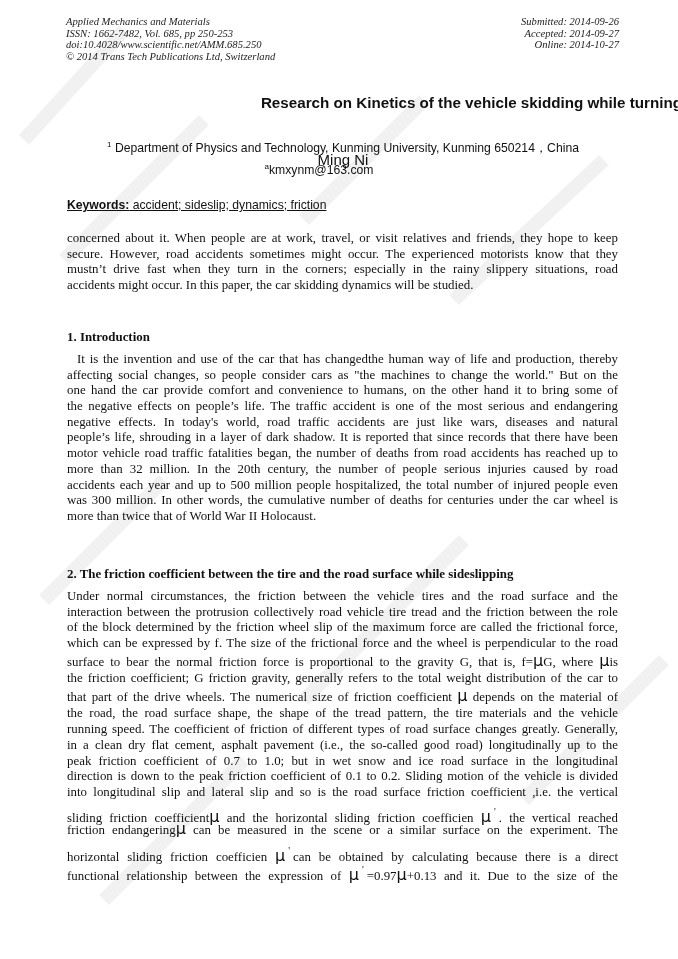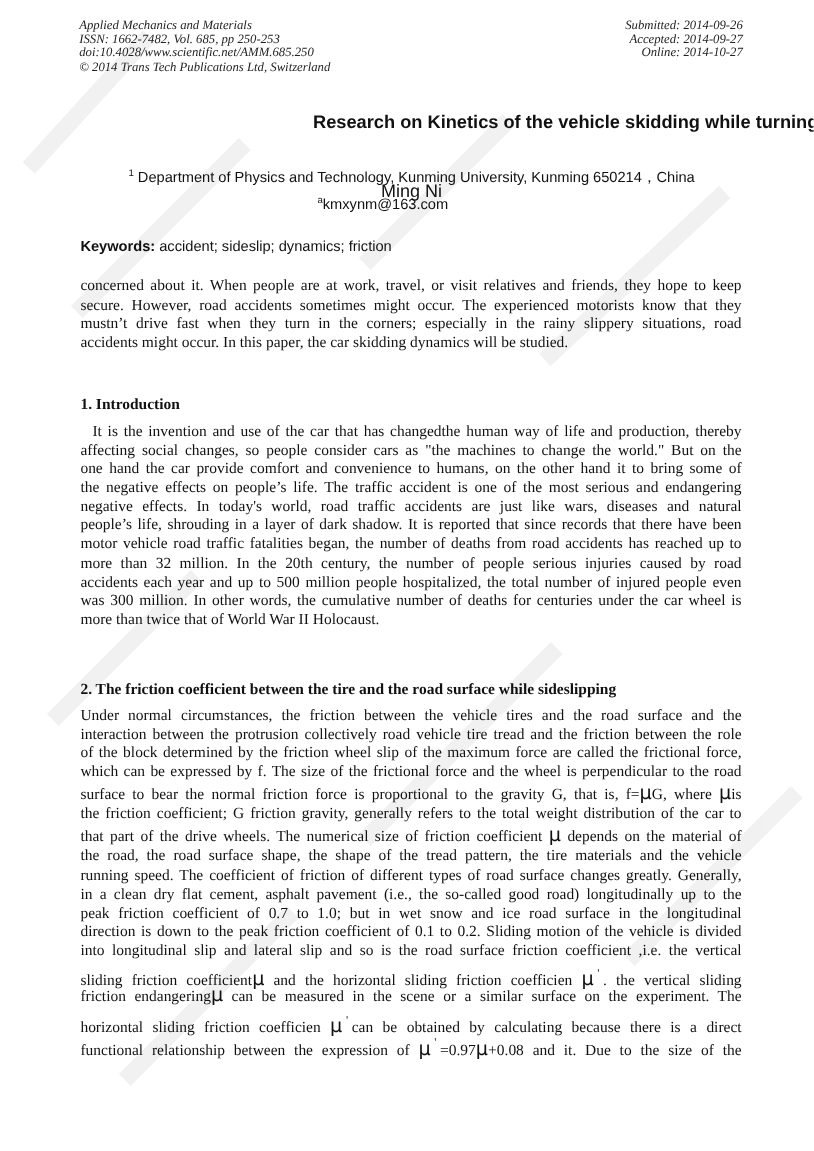--- a/index.html
+++ b/index.html
@@ -29,21 +29,21 @@
     position: absolute; left: 0; width: 678px; top: 140px; text-align: center;
     font-family: Liberation Sans, sans-serif; font-size: 12.2px;
   }
   .email {
     position: absolute; left: 0; width: 630px; top: 162px; text-align: center;
     font-family: "Liberation Sans", "DejaVu Sans", sans-serif; font-size: 12.2px;
   }
   sup { font-size: 8px; vertical-align: 5px; }
   .keywords {
     position: absolute; left: 63px; top: 198px;
-    font-family: "Liberation Sans", "DejaVu Sans", sans-serif; font-size: 12.2px;
+    font-family: "Liberation Sans", "DejaVu Sans", sans-serif; font-size: 12.2px; text-decoration: underline;
   }
   .keywords b { font-weight: bold; }
   .block {
     position: absolute; left: 63px; width: 551px;
     font-size: 12.9px; line-height: 15.7px; text-align: justify;
   }
   .line { display: block; text-align: justify; text-align-last: justify; white-space: nowrap; height: 15.7px; }
   .line.last { text-align-last: left; }
   .line.tall { height: 19.5px; line-height: 21px; }
   .indent { padding-left: 10px; }
@@ -119,19 +119,19 @@
     <span class="line">which can be expressed by f. The size of the frictional force and the wheel is perpendicular to the road</span>
     <span class="line tall"><span>surface to bear the normal friction force is proportional to the gravity G, that is, f=</span><span class="mu">μ</span><span>G, where </span><span class="mu">μ</span><span>is</span></span>
     <span class="line">the friction coefficient; G friction gravity, generally refers to the total weight distribution of the car to</span>
     <span class="line tall"><span>that part of the drive wheels. The numerical size of friction coefficient </span><span class="mu">μ</span><span> depends on the material of</span></span>
     <span class="line">the road, the road surface shape, the shape of the tread pattern, the tire materials and the vehicle</span>
     <span class="line">running speed. The coefficient of friction of different types of road surface changes greatly. Generally,</span>
     <span class="line">in a clean dry flat cement, asphalt pavement (i.e., the so-called good road) longitudinally up to the</span>
     <span class="line">peak friction coefficient of 0.7 to 1.0; but in wet snow and ice road surface in the longitudinal</span>
     <span class="line">direction is down to the peak friction coefficient of 0.1 to 0.2. Sliding motion of the vehicle is divided</span>
     <span class="line">into longitudinal slip and lateral slip and so is the road surface friction coefficient ,i.e. the vertical</span>
-    <span class="line tall"><span>sliding friction coefficient</span><span class="mu">μ</span><span> and the horizontal sliding friction coefficien </span><span class="mu">μ</span><span class="prime">'</span><span>. the vertical sliding</span></span>
+    <span class="line tall"><span>sliding friction coefficient</span><span class="mu">μ</span><span> and the horizontal sliding friction coefficien </span><span class="mu">μ</span><span class="prime">'</span><span>. the vertical reached</span></span>
     <span class="line tall"><span>friction endangering</span><span class="mu">μ</span><span> can be measured in the scene or a similar surface on the experiment. The</span></span>
     <span class="line tall"><span>horizontal sliding friction coefficien </span><span class="mu">μ</span><span class="prime">'</span><span>can be obtained by calculating because there is a direct</span></span>
-    <span class="line tall"><span>functional relationship between the expression of </span><span class="mu">μ</span><span class="prime">'</span><span>=0.97</span><span class="mu">μ</span><span>+0.08 and it. Due to the size of the</span></span>
+    <span class="line tall"><span>functional relationship between the expression of </span><span class="mu">μ</span><span class="prime">'</span><span>=0.97</span><span class="mu">μ</span><span>+0.13 and it. Due to the size of the</span></span>
   </div>
 
 </div>
 
 </body></html>

